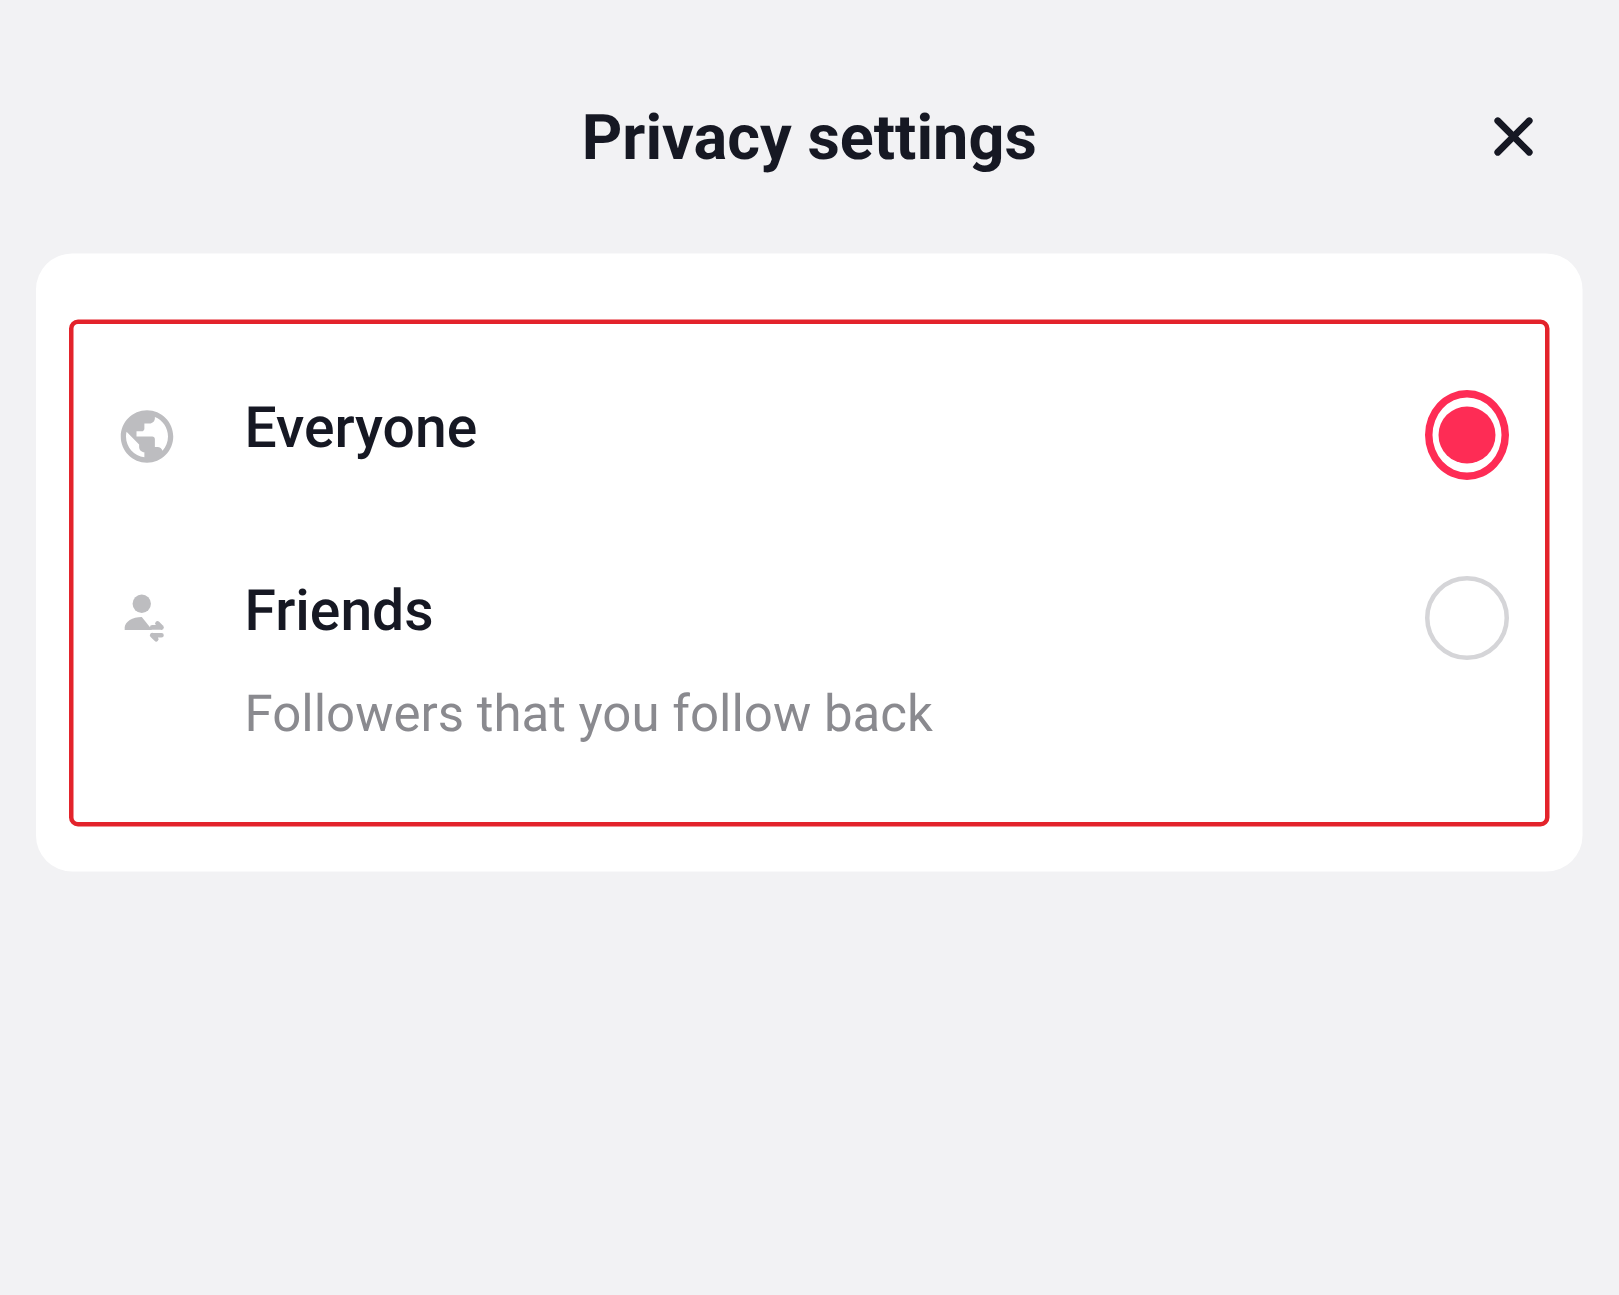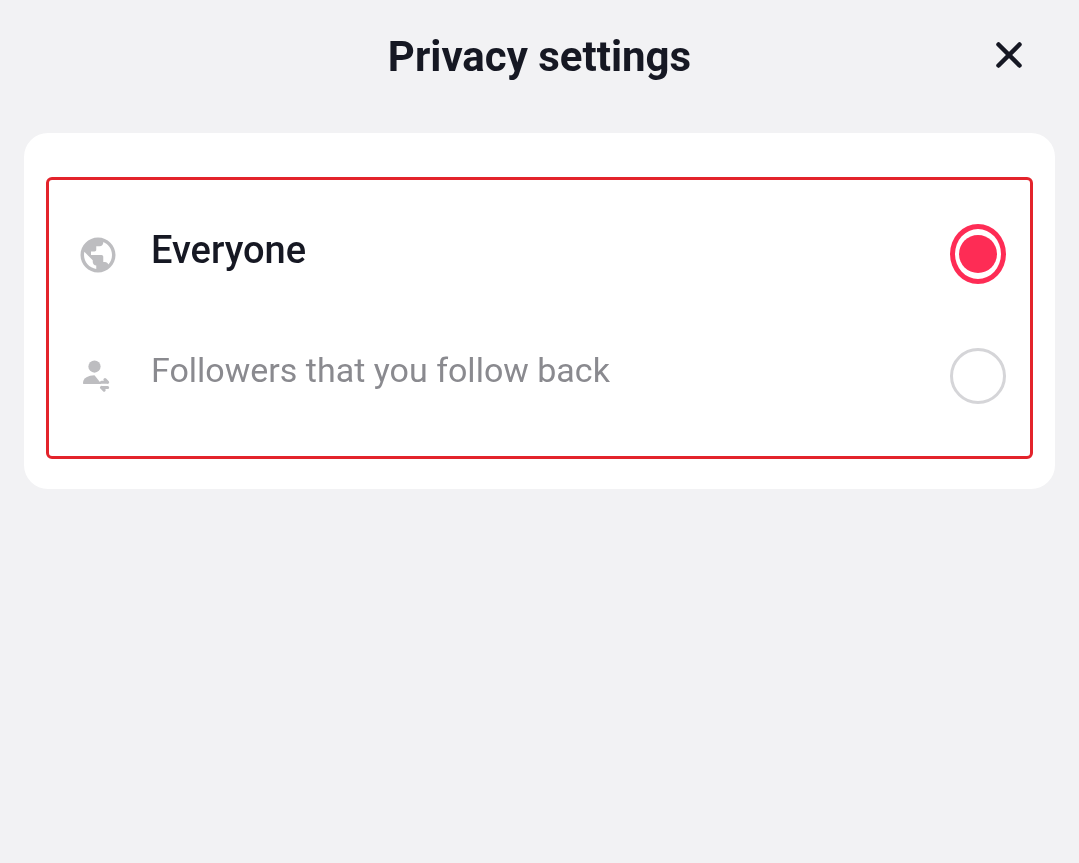--- a/index.html
+++ b/index.html
@@ -15,20 +15,21 @@
       height: 863px;
       overflow: hidden;
     }
     
     .header {
       display: flex;
       align-items: center;
       justify-content: center;
       padding: 32px 61px;
       position: relative;
+      margin-top: 36px;
     }
     
     .header-title {
       font-size: 42px;
       font-weight: 700;
       color: #161823;
       text-align: center;
     }
     
     .close-button {
@@ -68,20 +69,21 @@
       border-radius: 6px;
       margin: 0 22px;
       padding: 18px 0 18px 0;
     }
     
     .option-row {
       display: flex;
       align-items: flex-start;
       padding: 34px 24px 34px 24px;
       cursor: pointer;
+      gap: 12px;
     }
     
     .option-row:first-child {
       padding-top: 30px;
     }
     
     .option-icon {
       width: 50px;
       height: 50px;
       display: flex;
@@ -104,20 +106,21 @@
     
     .option-label {
       font-size: 38px;
       font-weight: 500;
       color: #161823;
     }
     
     .option-description {
       font-size: 34px;
       color: #8a8a8f;
+      margin-top: 26px;
     }
     
     .radio-button {
       width: 56px;
       height: 56px;
       flex-shrink: 0;
       display: flex;
       align-items: center;
       justify-content: center;
       margin-top: -2px;
@@ -183,20 +186,21 @@
 
     <div class="option-row">
       <div class="option-icon">
         <svg viewBox="0 0 24 24">
           <circle cx="10" cy="6" r="3.5"></circle>
           <path d="M10 11c-3.5 0-6.5 1.8-6.5 4v1h10.5"></path>
           <path d="M14 15l3.5 0 M16 13.5l1.5 1.5 M14 18l3.5 0 M15.5 19.5l-1.5-1.5" stroke="#bdbdc0" stroke-width="1.8" fill="none" stroke-linecap="round"></path>
         </svg>
       </div>
       <div class="option-content">
+        <div class="option-label">Friends</div>
         <div class="option-description">Followers that you follow back</div>
       </div>
       <div class="radio-button">
         <div class="radio-outer"></div>
       </div>
     </div>
 
 
   </div>
 </div>

